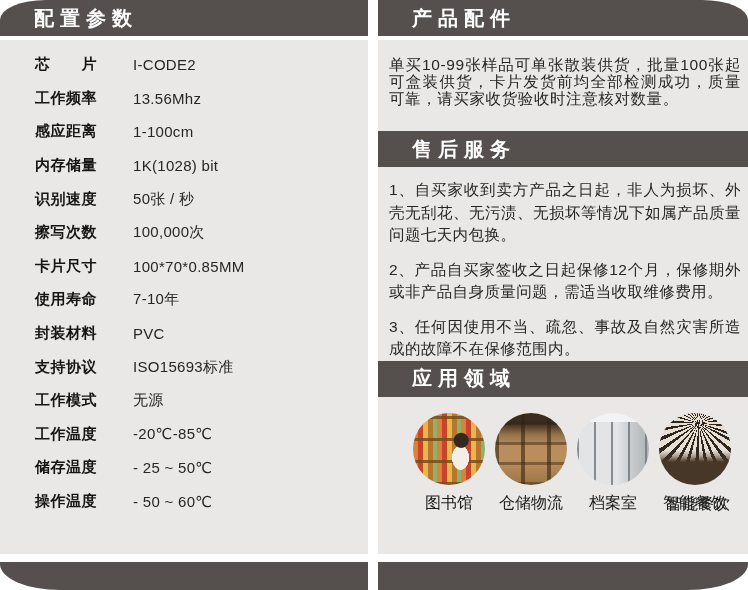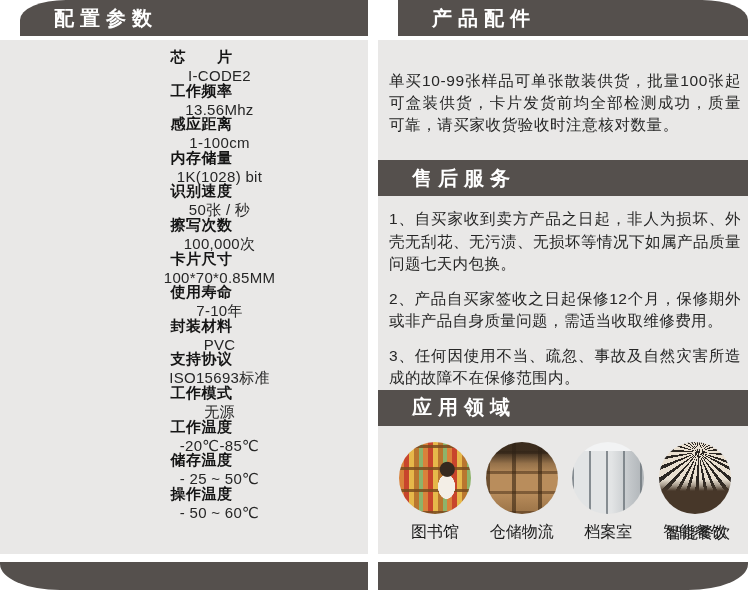--- a/index.html
+++ b/index.html
@@ -1,54 +1,54 @@
 <!DOCTYPE html>
 <html><head>
 <meta charset="utf-8">
 <style>
   * { margin:0; padding:0; box-sizing:border-box; }
   html,body { background:#ffffff; }
   body { font-family:"Liberation Sans","DejaVu Sans",sans-serif; }
   .page { position:relative; width:748px; height:590px; background:#ffffff; overflow:hidden; }
 
   
-  .panel { position:absolute; top:0; height:590px;padding-left:20px; }
+  .panel { position:absolute; top:0; height:590px; }
   .panel-left  { left:0;    width:368px; }
   .panel-right { left:378px; width:370px; }
 
   .banner { height:36px; background:#55504d; color:#ffffff;
             display:flex; align-items:center;
             font-size:20px; font-weight:bold; letter-spacing:6px;
             padding-left:34px; }
   .banner-topleft  { border-top-left-radius:46px 20px; }
   .banner-topright { border-top-right-radius:46px 20px; }
 
   .panel-body { position:absolute; top:40px; left:0; right:0; height:514px;
                 background:#e9e8e7; color:#1f1f1f; overflow:hidden; }
 
   .bottom-bar { position:absolute; left:0; right:0; top:562px; height:28px; background:#55504d; }
   .bar-bl { border-bottom-left-radius:60px 26px; }
   .bar-br { border-bottom-right-radius:60px 26px; }
 
   
   .spec-list { padding-top:8px; }
-  .spec-row { height:33.6px; display:flex; align-items:center; padding-left:35px; font-size:15px;flex-direction:column; }
+  .spec-row { height:33.6px; display:flex; align-items:center; padding-left:35px; font-size:15px; }
   .spec-label { display:inline-block; width:62px; text-align:justify; text-align-last:justify;
                 font-weight:bold; color:#151515; letter-spacing:0.5px; }
   .spec-value { margin-left:36px; color:#262626; letter-spacing:0.3px; }
 
   
-  .acc-text { margin:30px 7px 0 11px; font-size:15.5px; line-height:22px;
+  .acc-text { margin:16px 7px 0 11px; font-size:15.5px; line-height:17px;
               text-align:justify; letter-spacing:0.6px; color:#262626; }
   .mid-banner { margin-top:24px; }
   .service-item { margin:12px 7px 0 11px; font-size:15.5px; line-height:22.5px;
                   text-align:justify; letter-spacing:0.4px; color:#262626; }
   .service-item:first-of-type { margin-top:20px; }
 
-  .apps-row { display:flex; justify-content:space-between; padding:16px 12px 0 16px; }
+  .apps-row { display:flex; justify-content:flex-end; padding:16px 12px 0 16px; }
   .app { width:82px; display:flex; flex-direction:column; align-items:center; }
   .app-photo { width:72px; height:72px; border-radius:50%; position:relative; overflow:hidden; }
   .app-caption { margin-top:8px; font-size:16px; color:#1c1c1c; position:relative; white-space:nowrap; }
   .caption-ghost { position:absolute; left:3px; top:1px; }
 
   
   .ph-library {
     background:
       radial-gradient(circle at 67% 38%, #35291f 0 7px, transparent 8px),
       radial-gradient(ellipse 14px 20px at 66% 62%, #f3eee6 0 60%, transparent 62%),

